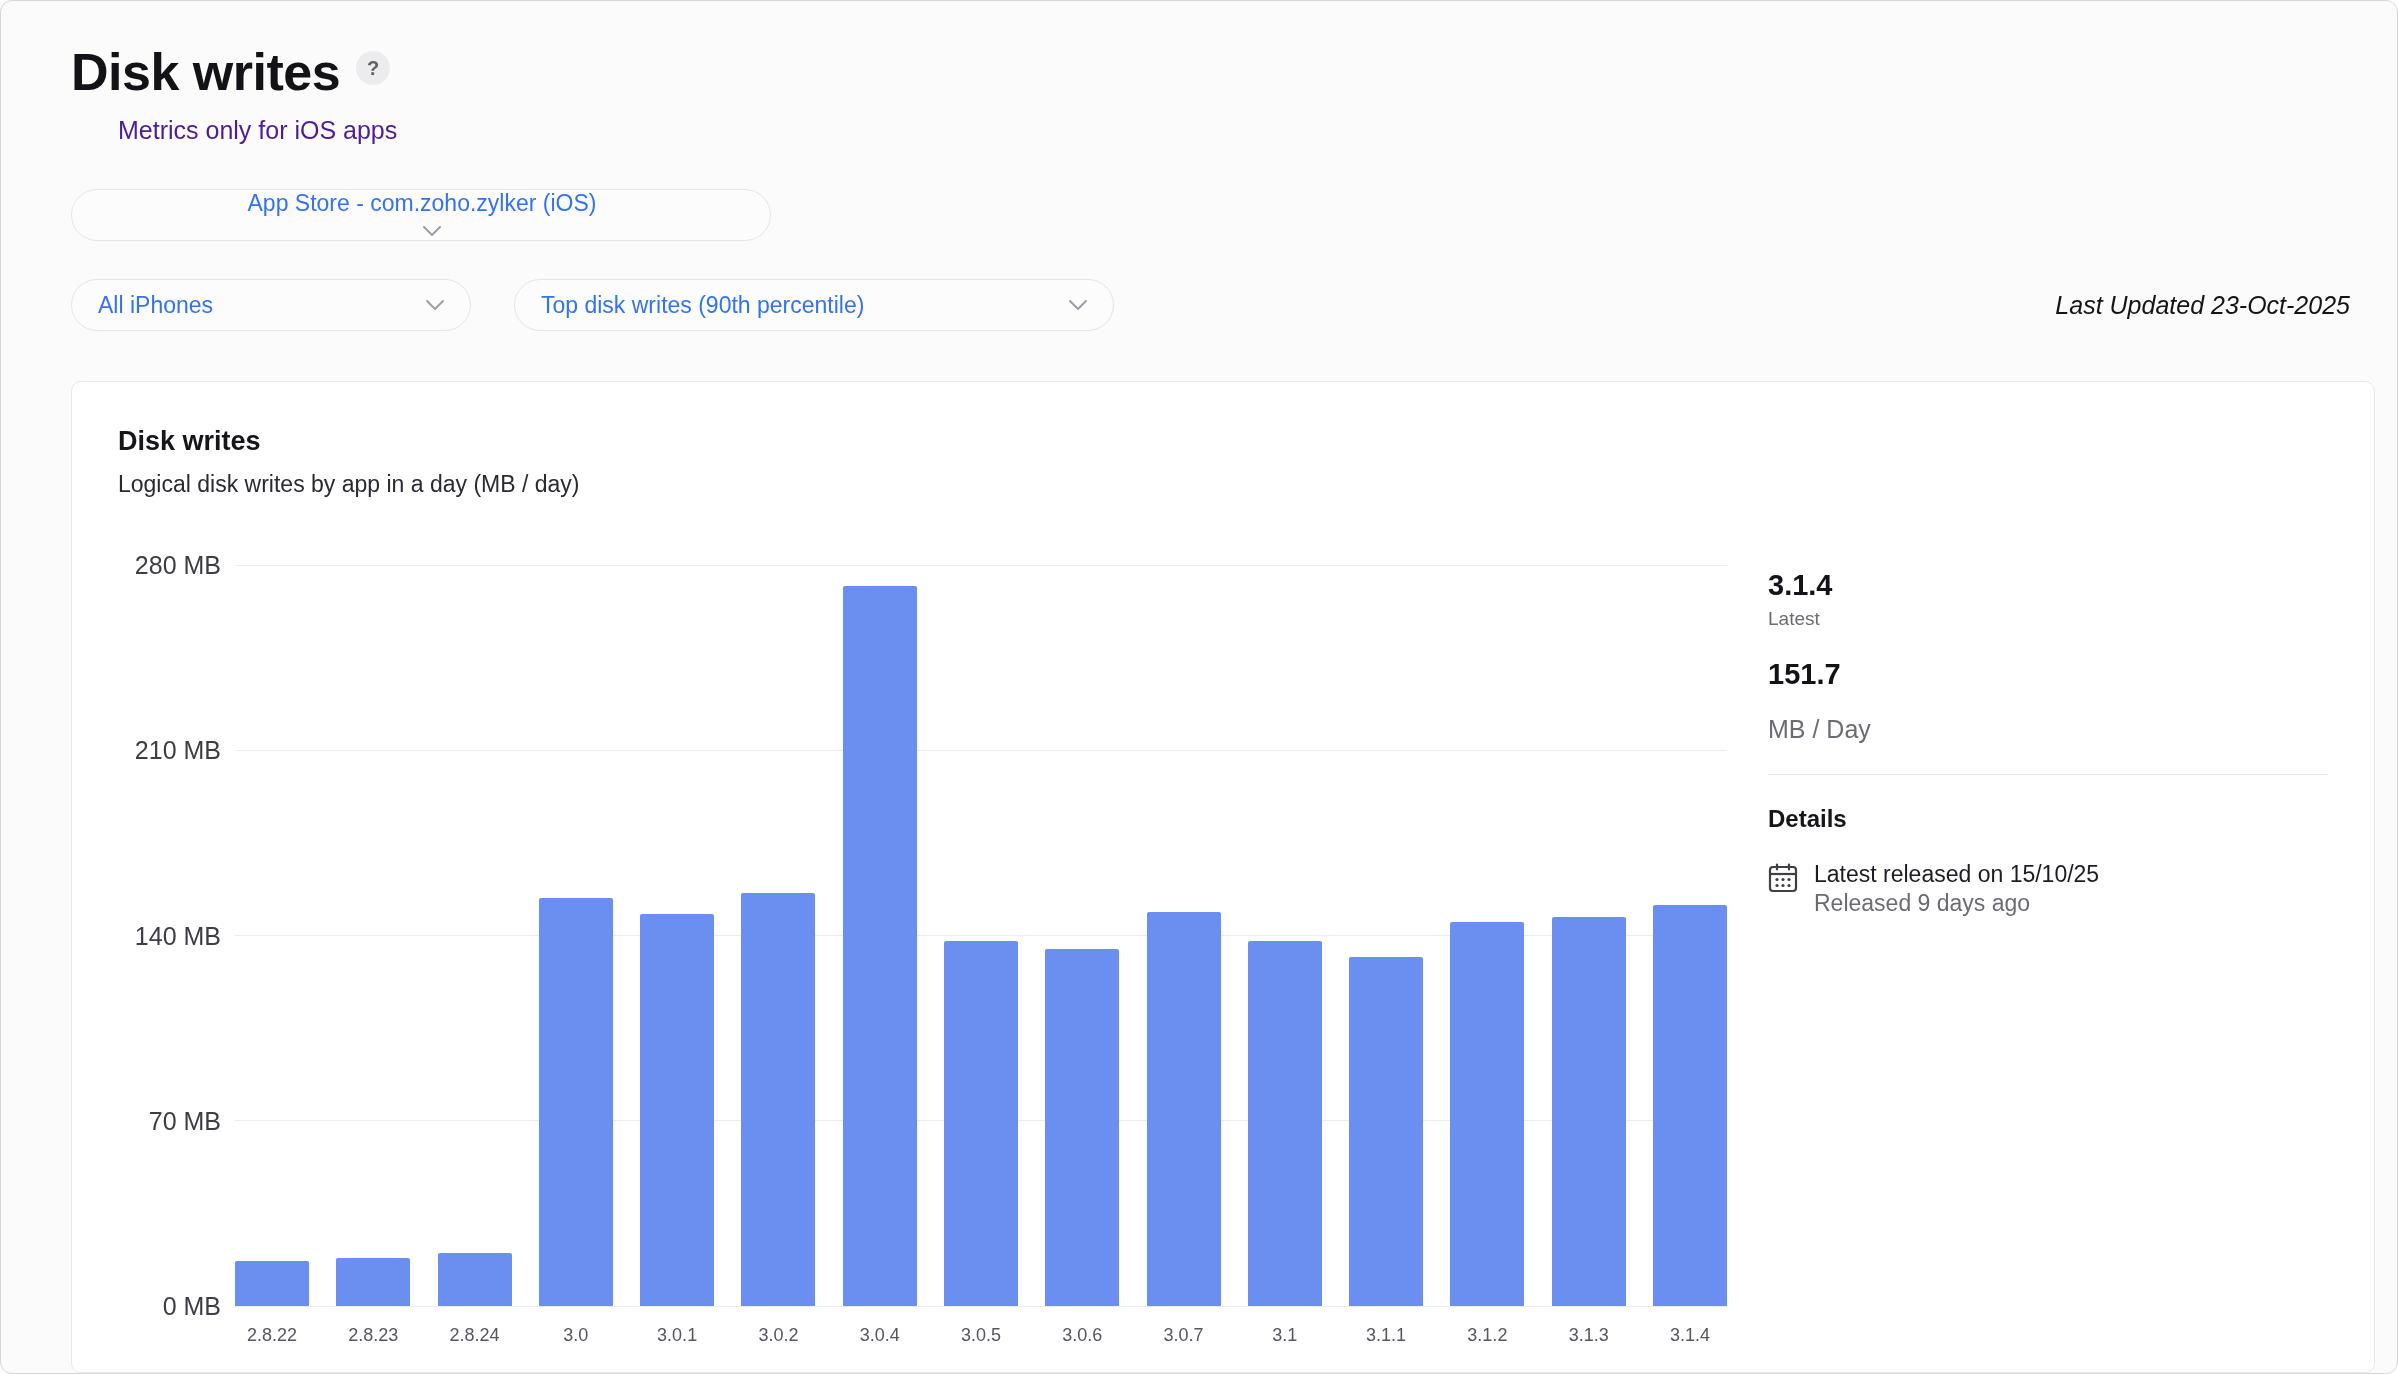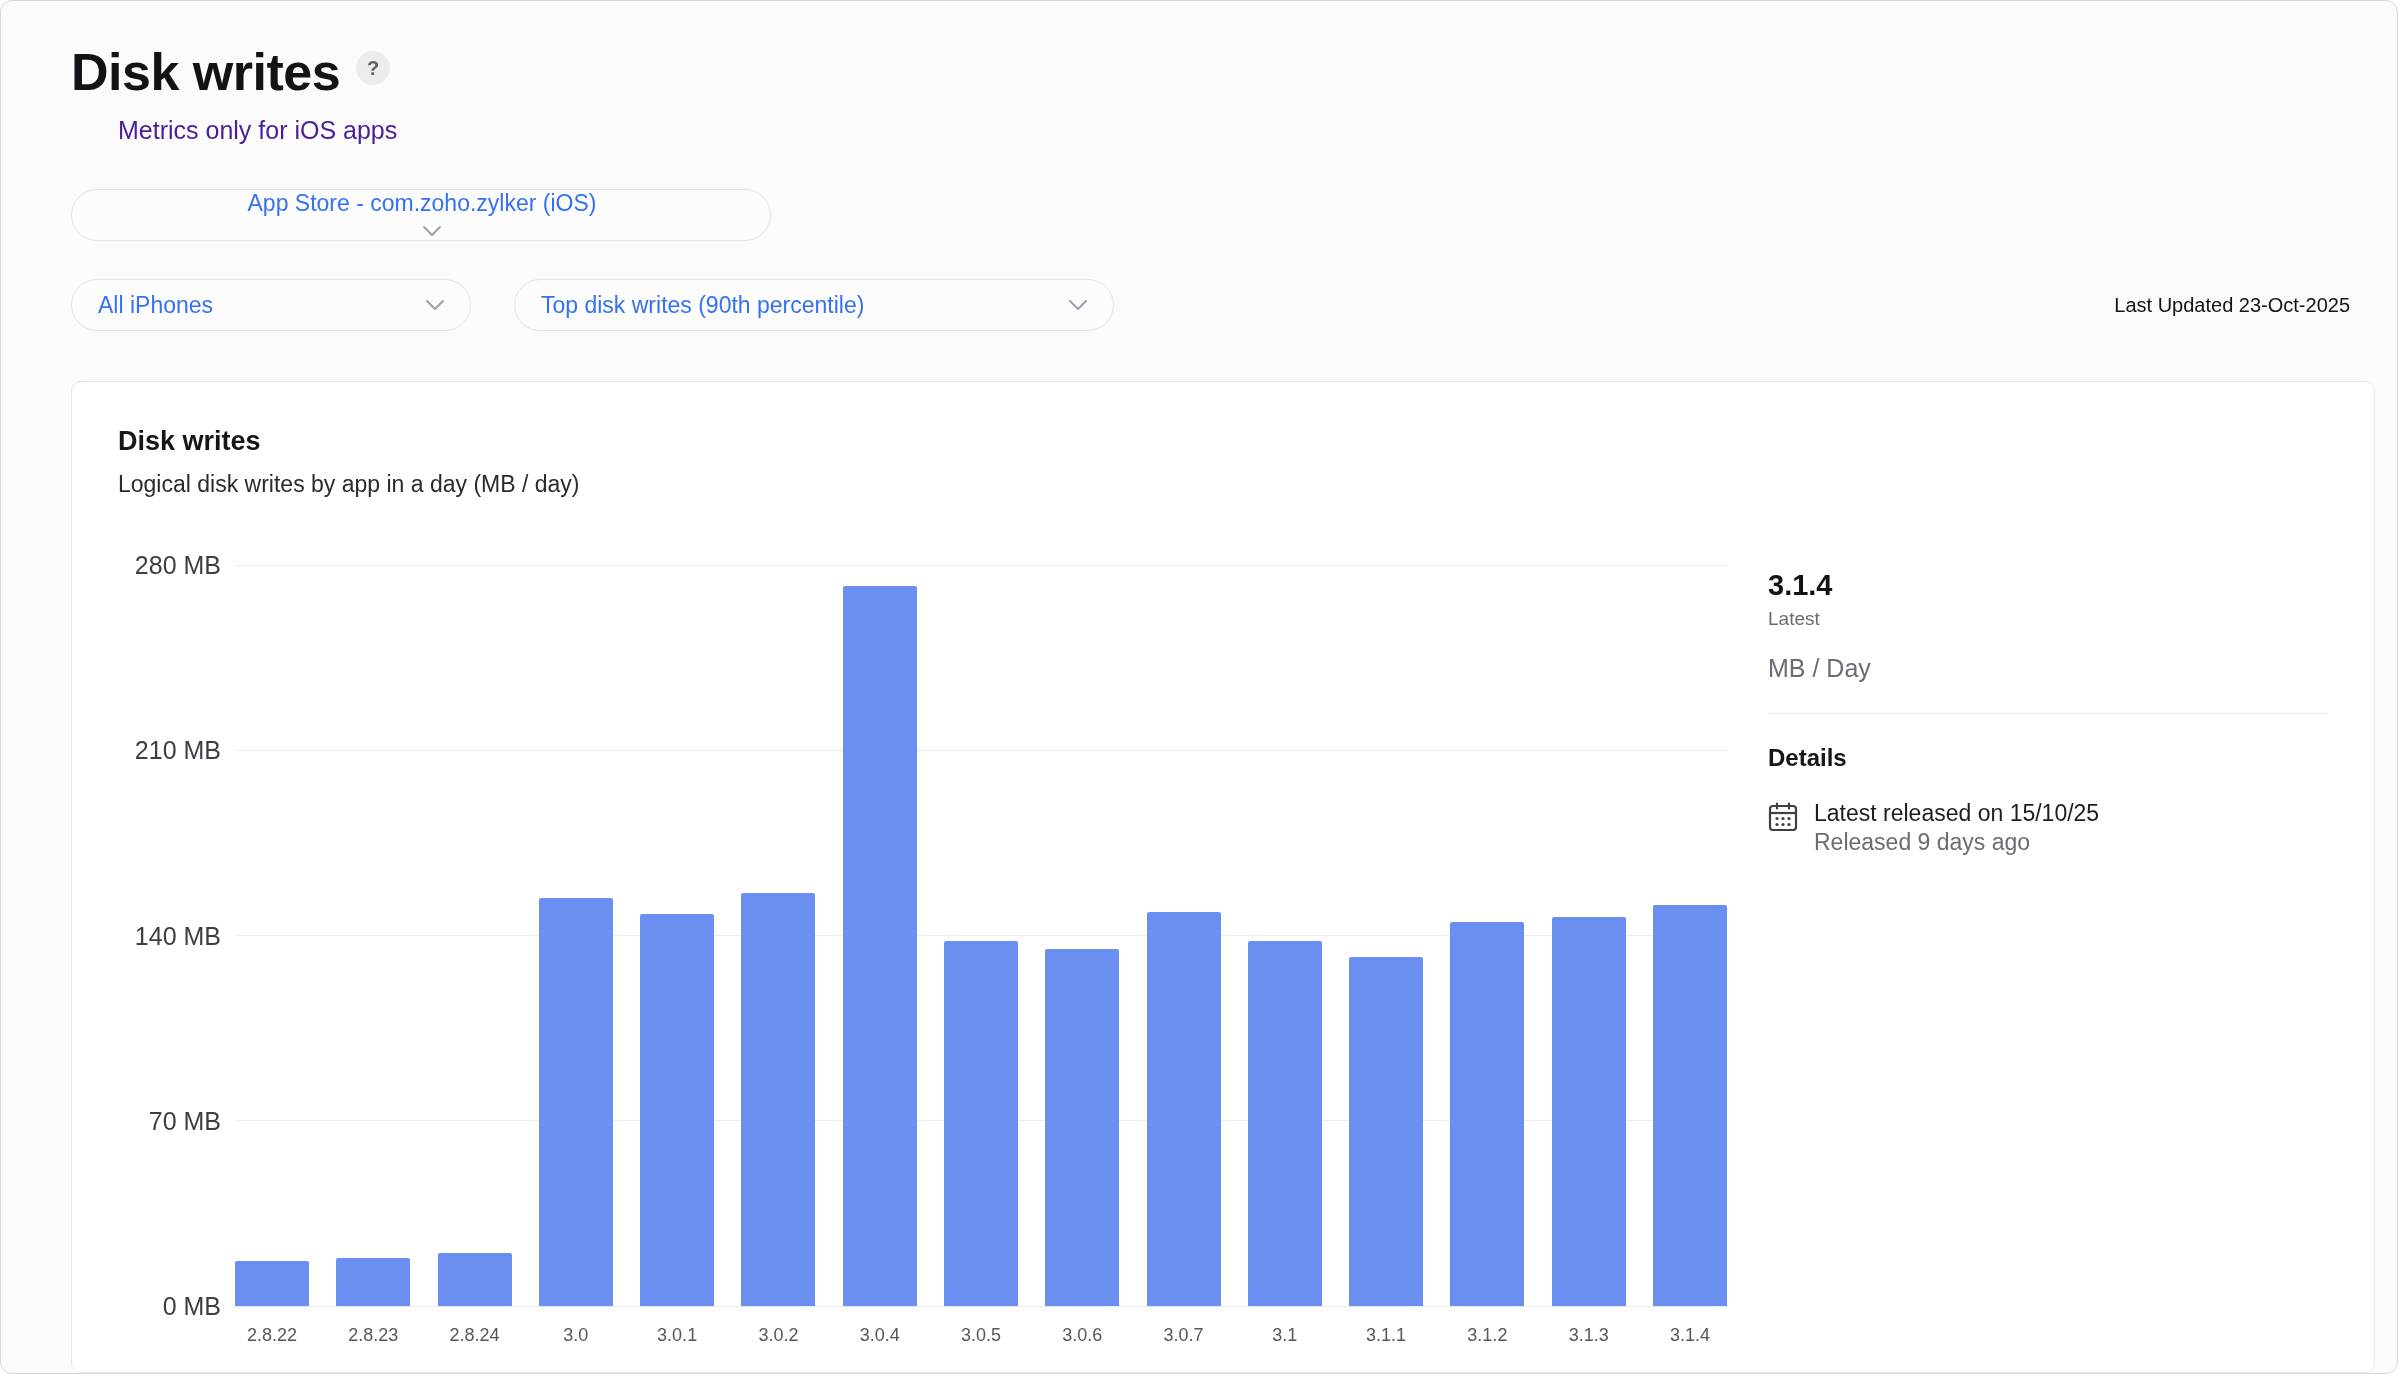--- a/index.html
+++ b/index.html
@@ -39,21 +39,21 @@
     border: 1px solid #e4e5e9; border-radius: 27px;
     background: #fcfcfd;
     color: #3572ee; font-size: 23px;
     cursor: pointer;
   }
   .dropdown .chev { margin-left: 20px; display: flex; align-items: center; }
   .app-dropdown { margin-top: 44px; width: 700px; flex-direction: column; }
   .filter-row { margin-top: 38px; display: flex; align-items: center; }
   .device-dropdown { width: 400px; }
   .metric-dropdown { width: 600px; margin-left: 43px; }
-  .last-updated { margin-left: auto; font-size: 20px; color: #141418; }
+  .last-updated { margin-left: auto; font-size: 25px; color: #141418; font-style: italic; }
 
   
   .card {
     margin-top: 50px;
     width: 2304px; height: 992px;
     background: #ffffff;
     border: 1px solid #e7e8ec; border-radius: 10px;
     padding: 42px 46px 0 46px;
   }
   .card-title { font-size: 27px; font-weight: 700; color: #15151a; line-height: 34px; }
@@ -221,20 +221,21 @@
             <div class="bar-slot">
               <div class="bar" style="background: rgb(106, 143, 240); height: 54.1786%;"></div>
               <div class="xlabel">3.1.4</div>
             </div>
           </div>
       </div>
 
       <div class="summary">
         <div class="summary-version">3.1.4</div>
         <div class="summary-version-label">Latest</div>
+        <div class="summary-value">151.7</div>
         <div class="summary-unit">MB / Day</div>
         <div class="summary-divider"></div>
         <div class="details-title">Details</div>
         <div class="release-row">
           <span class="cal-icon">
             <svg width="30" height="30" viewBox="0 0 30 30">
               <rect x="2" y="4" width="26" height="24" rx="3" fill="none" stroke="#3f3f46" stroke-width="2.2"></rect>
               <line x1="2" y1="11" x2="28" y2="11" stroke="#3f3f46" stroke-width="2.2"></line>
               <line x1="9" y1="1.5" x2="9" y2="6.5" stroke="#3f3f46" stroke-width="2.2" stroke-linecap="round"></line>
               <line x1="21" y1="1.5" x2="21" y2="6.5" stroke="#3f3f46" stroke-width="2.2" stroke-linecap="round"></line>

